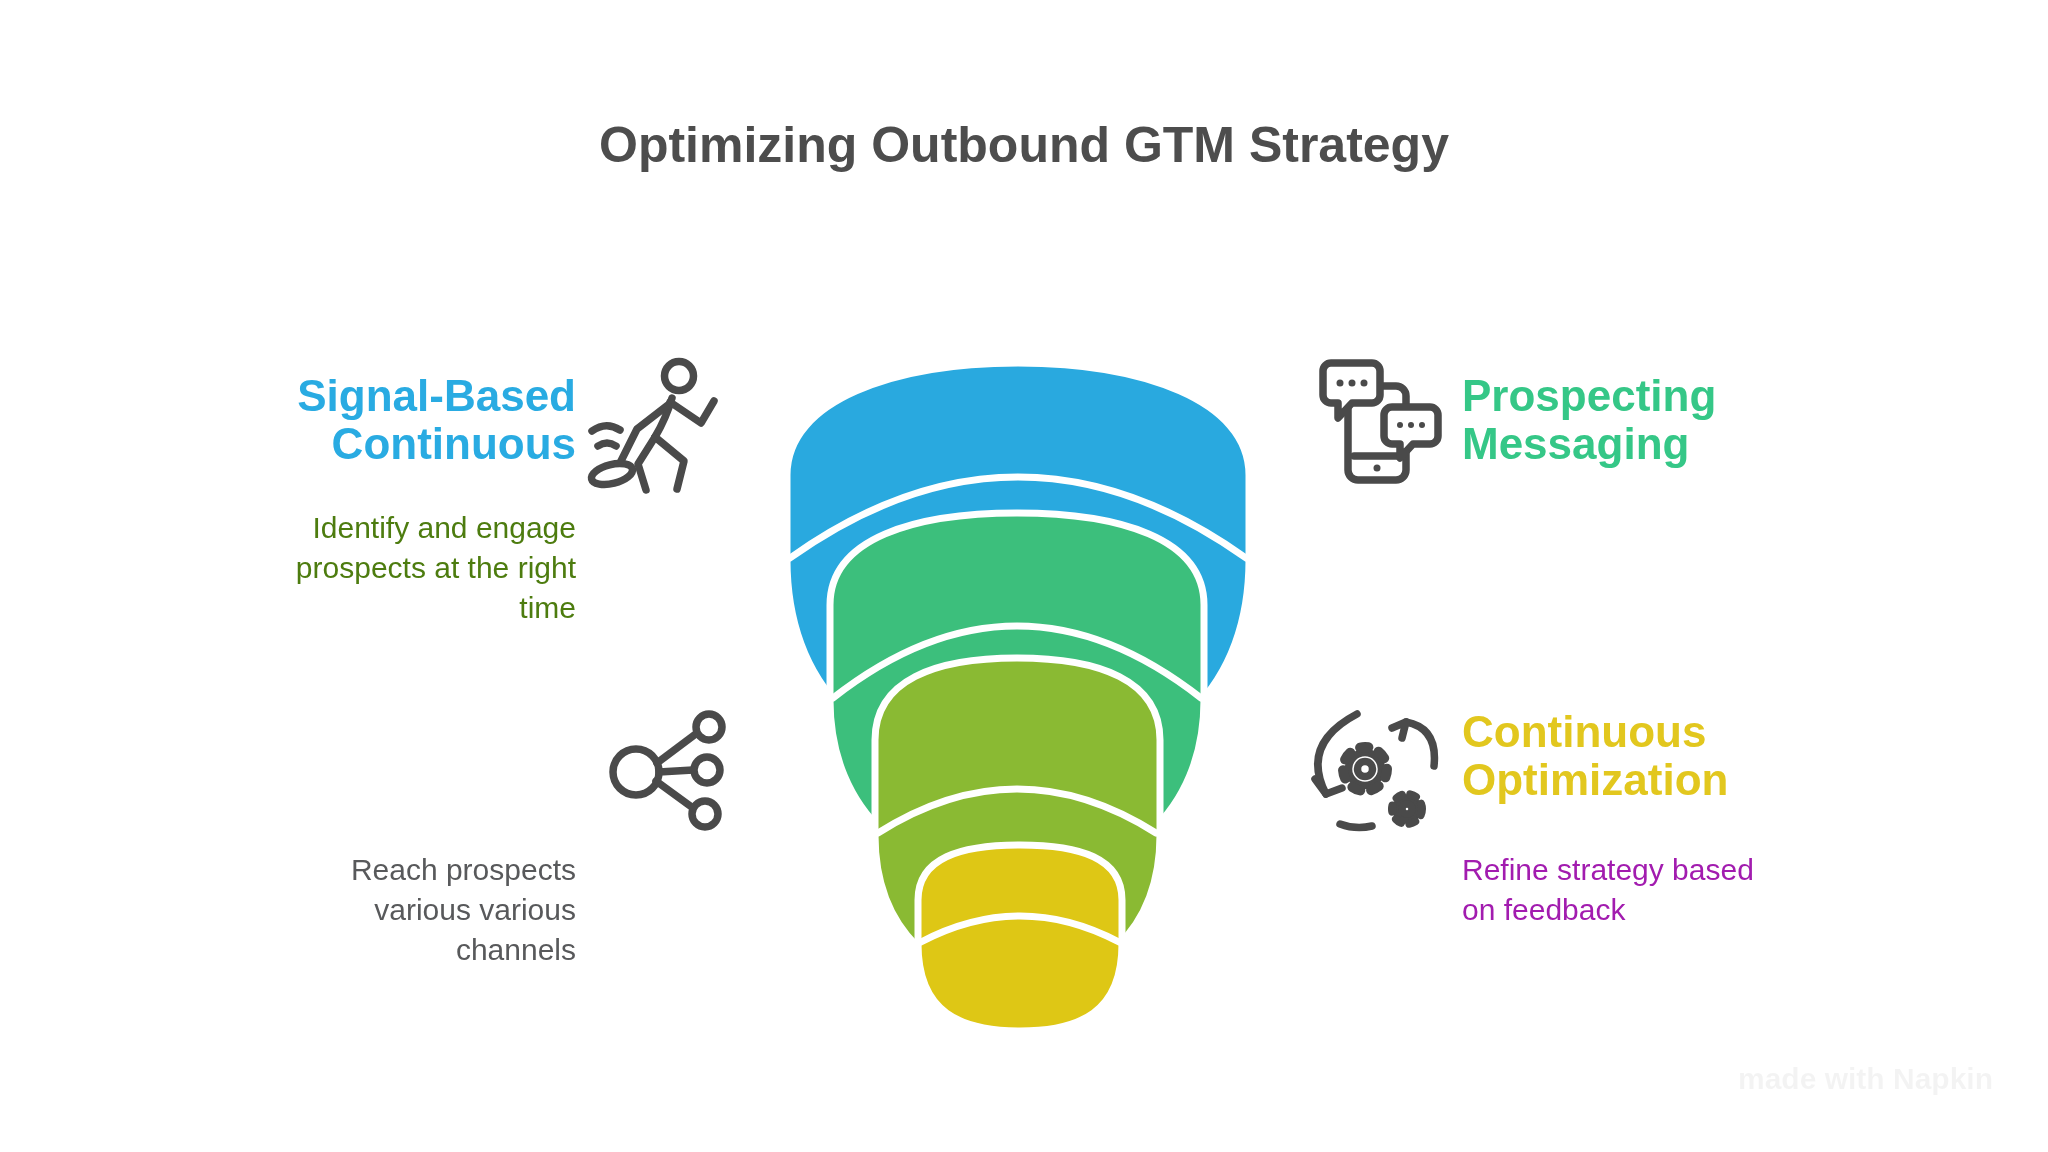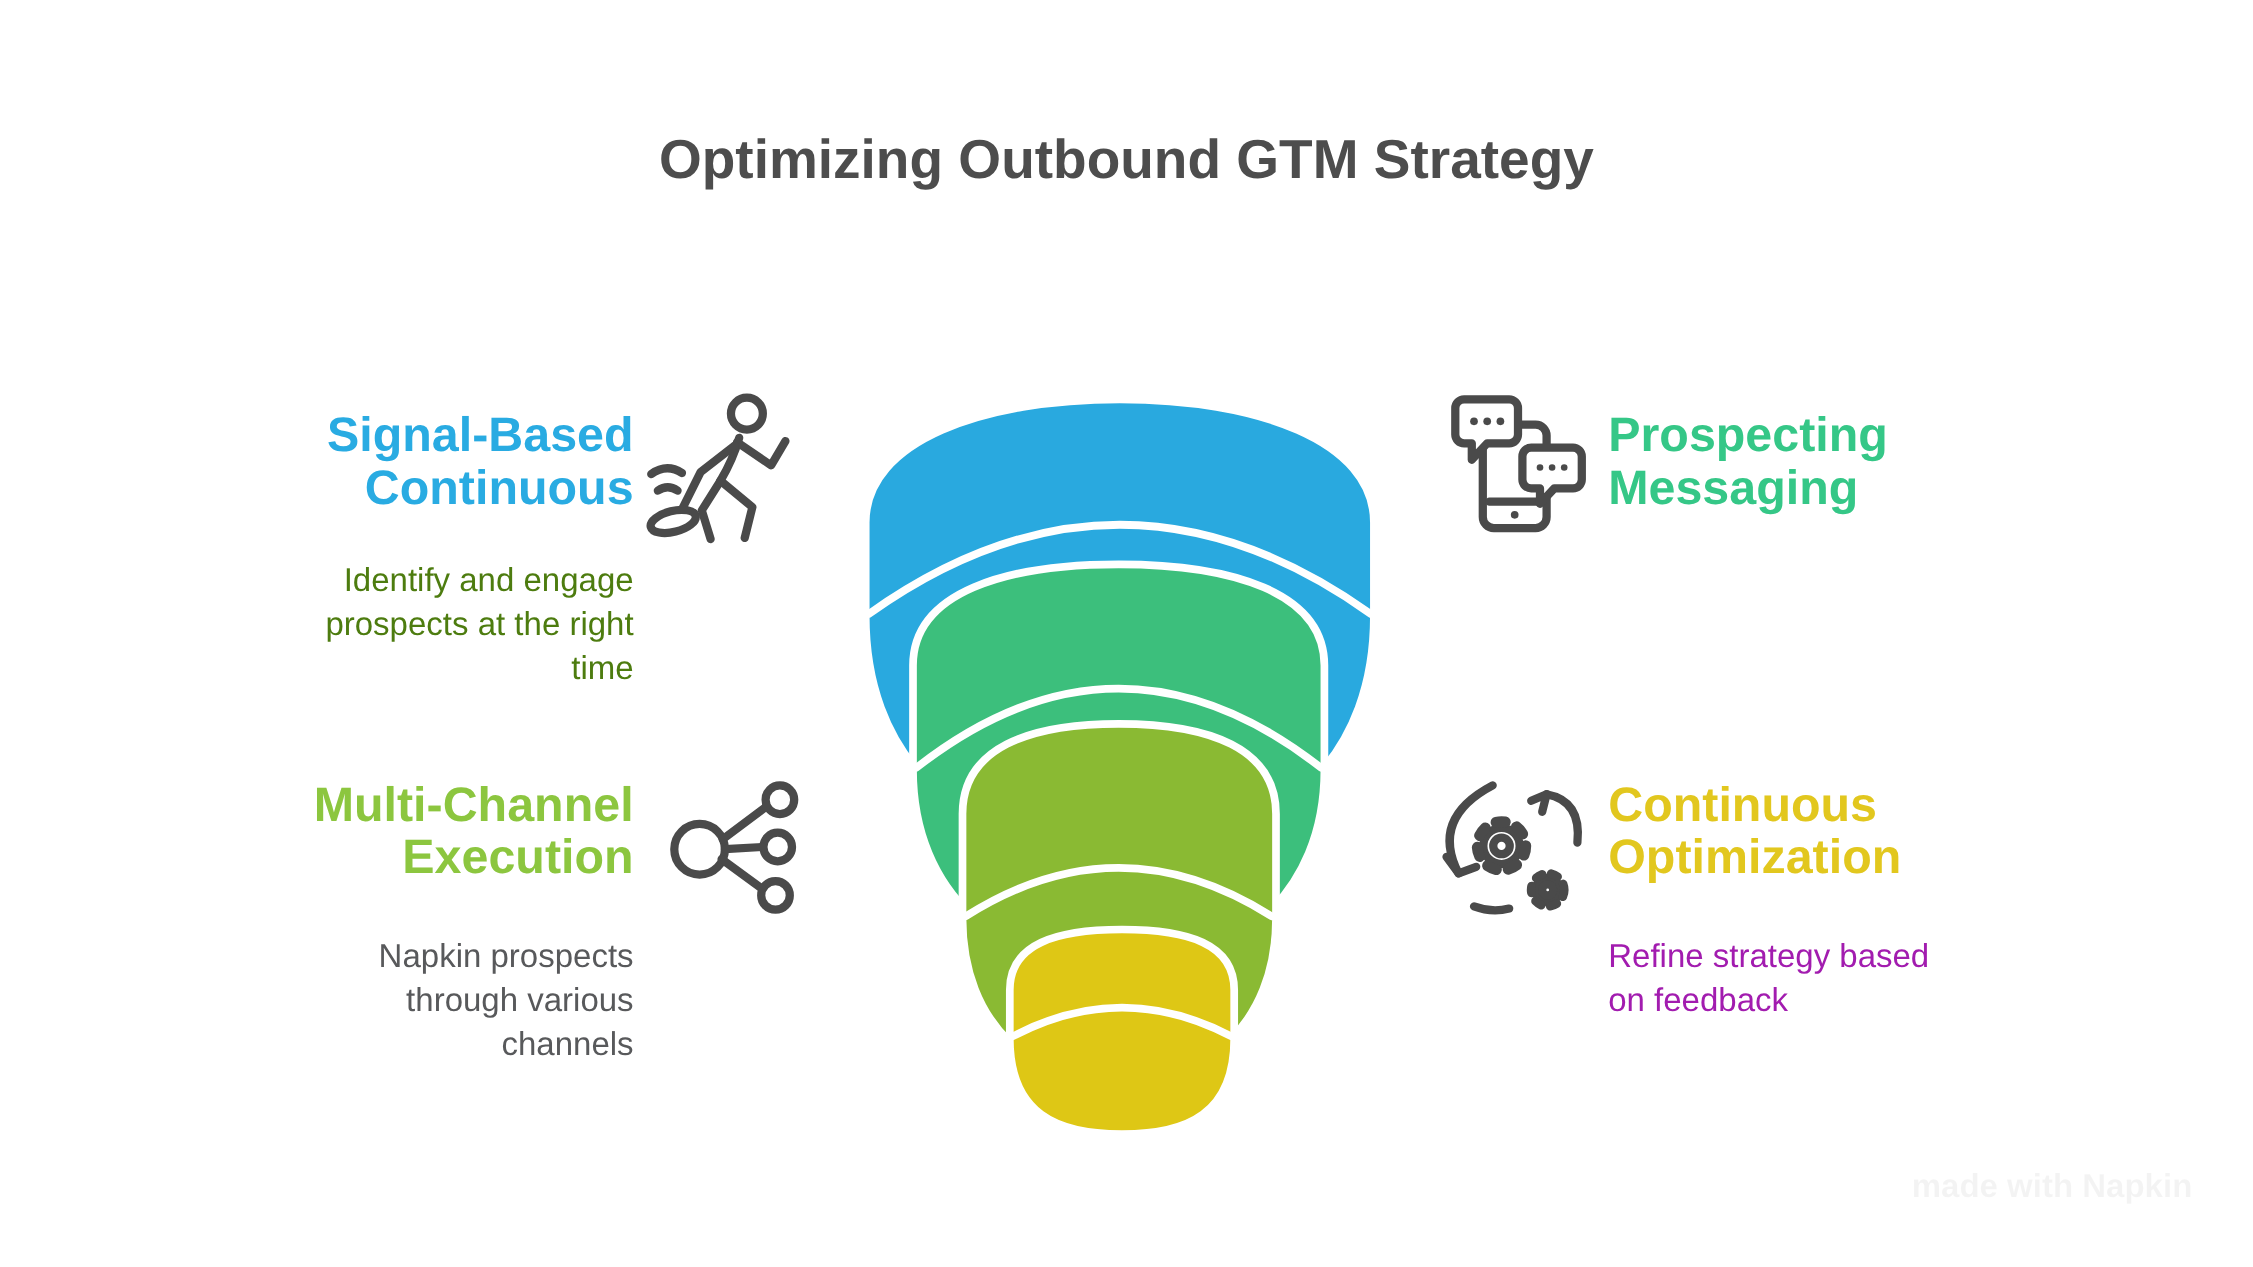--- a/index.html
+++ b/index.html
@@ -41,22 +41,21 @@
 </head>
 <body>
 
 <div id="stage">
 
   <div class="title" style="color: rgb(77, 77, 77);">Optimizing Outbound GTM Strategy</div>
 
   <h2 class="heading alignR" id="h-signal" style="color: rgb(41, 171, 226);">Signal-Based Continuous</h2>
   <p class="desc alignR" id="p-signal" style="color: #4d7c0f;">Identify and engage prospects at the right time</p>
 
-  <h2 class="heading alignR" id="h-channels" style="color: rgb(140, 198, 63);">Multi-Channel Execution</h2>
-  <p class="desc alignR" id="p-channels" style="color: rgb(88, 89, 91);">Napkin prospects through various channels</p>
+  <p class="desc alignR" id="p-channels" style="color: rgb(88, 89, 91);">Reach prospects various various channels</p>
 
   <h2 class="heading" id="h-messaging" style="color: rgb(53, 199, 135);">Prospecting Messaging</h2>
 
   <h2 class="heading" id="h-optimization" style="color: rgb(226, 199, 30);">Continuous Optimization</h2>
   <p class="desc" id="p-optimization" style="color: #a21caf;">Refine strategy based on feedback</p>
 
   <svg class="stage-svg" viewBox="0 0 2048 1152">
 
     <g>
       <path class="funnel-layer" d="M 787,560 L 787,475 C 787,400 895,363 1018,363 C 1141,363 1249,400 1249,475 L 1249,560 C 1249,680 1176,770 1018,770 C 860,770 787,680 787,560 Z" fill="#29A9DF"></path>

